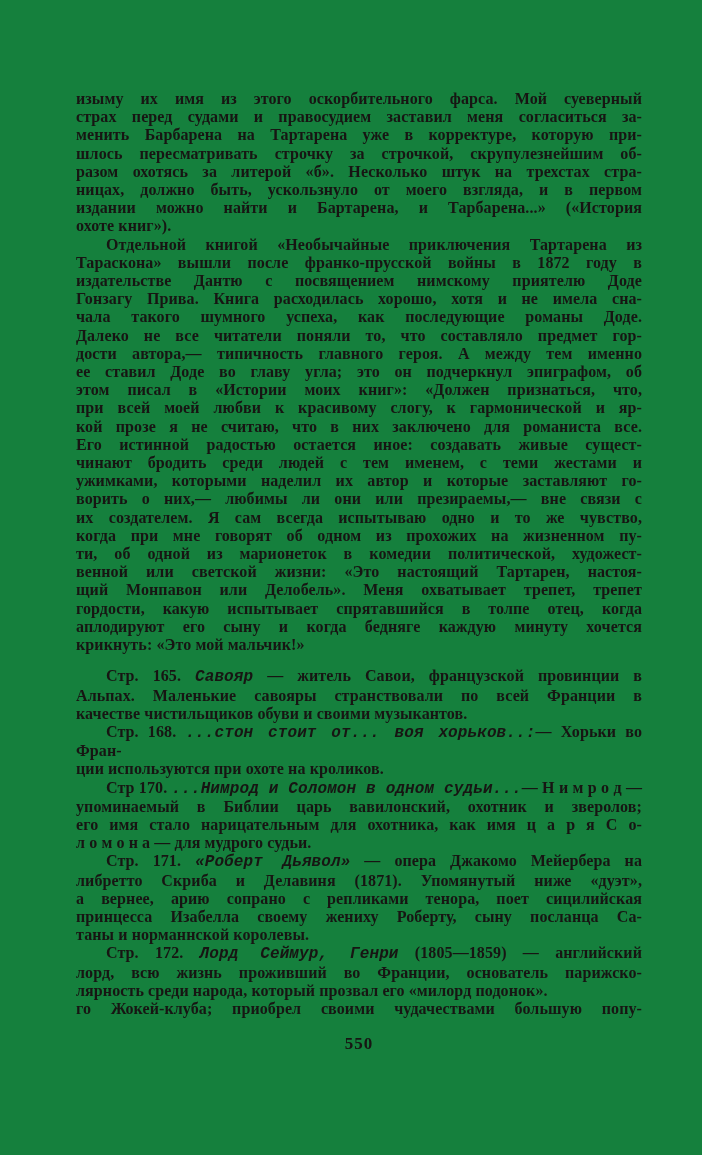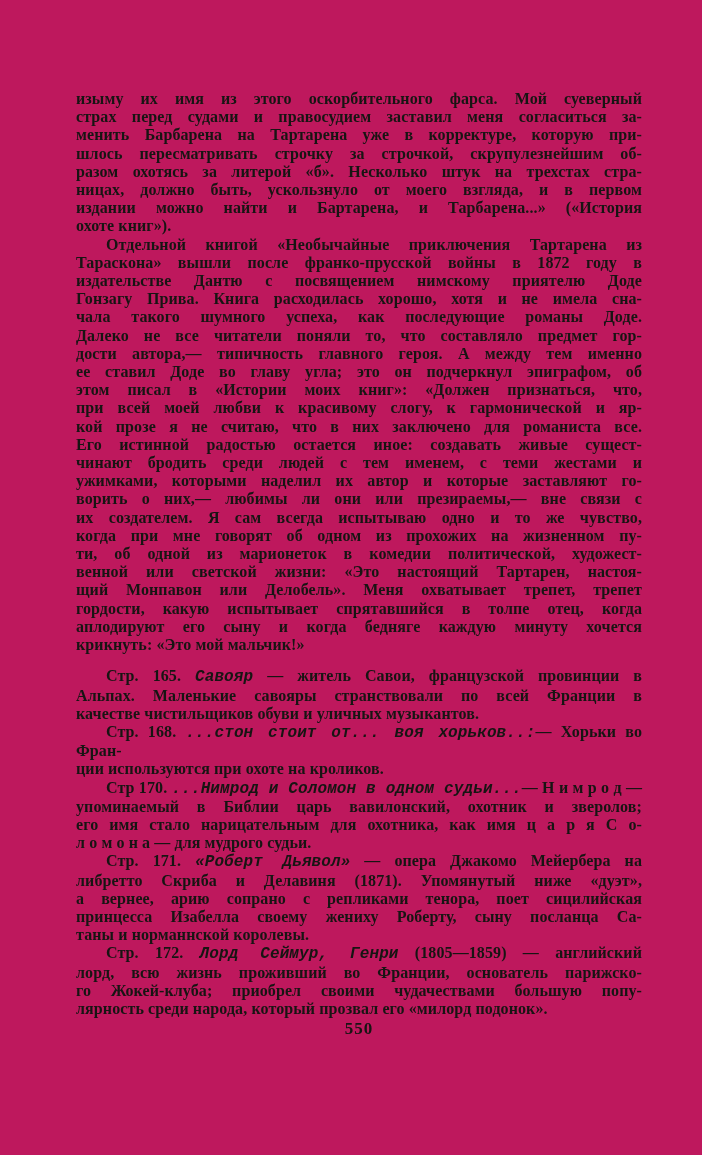--- a/index.html
+++ b/index.html
@@ -4,41 +4,41 @@
 <style>
   html, body { margin: 0; padding: 0; }
   body {
     width: 702px; height: 1155px;
     background: #ffffff;
     font-family: "Liberation Serif", "DejaVu Serif", serif;
   }
   .scan-page {
     position: relative;
     width: 702px; height: 1155px;
-    background: #be185d;
+    background: #15803d;
     overflow: hidden;
   }
   .text-column {
     position: absolute;
     left: 76px; top: 90px;
     width: 566px;
     color: #171513;
     font-size: 16px;
     font-weight: 700;
     line-height: 18.2px;
     letter-spacing: 0.1px;
   }
   .paragraph { margin: 0; }
   .line { text-align: justify; white-space: normal; }
   .line.j { text-align-last: justify; }
   .line.first { text-indent: 30px; }
   .it { font-style: italic; font-family: Liberation Mono, monospace; }
   .section-gap { height: 13px; }
   .page-number {
-    margin-top: 2px;
+    margin-top: 17px;
     text-align: center;
     font-size: 17px;
     letter-spacing: 1px;
   }
 </style>
 </head>
 <body>
 
 <div class="scan-page">
   <div class="text-column">
@@ -77,21 +77,21 @@
           <div class="line j"><span>гордости, какую испытывает спрятавшийся в толпе отец, когда</span></div>
           <div class="line j"><span>аплодируют его сыну и когда бедняге каждую минуту хочется</span></div>
           <div class="line"><span>крикнуть: «Это мой мальчик!»</span></div>
         </div>
       </div>
     <div class="section-gap"></div>
     <div id="notes-text">
         <div class="paragraph">
           <div class="line j first"><span>Стр. 165. </span><span class="it">Савояр</span><span> — житель Савои, французской провинции в</span></div>
           <div class="line j"><span>Альпах. Маленькие савояры странствовали по всей Франции в</span></div>
-          <div class="line"><span>качестве чистильщиков обуви и уличных музыкантов.</span></div>
+          <div class="line"><span>качестве чистильщиков обуви и своими музыкантов.</span></div>
         </div>
         <div class="paragraph">
           <div class="line j first"><span>Стр. 168. </span><span class="it">...стон стоит от... воя хорьков..:</span><span>— Хорьки во Фран-</span></div>
           <div class="line"><span>ции используются при охоте на кроликов.</span></div>
         </div>
         <div class="paragraph">
           <div class="line j first"><span>Стр 170. </span><span class="it">...Нимрод и Соломон в одном судьи...</span><span>— Н и м р о д —</span></div>
           <div class="line j"><span>упоминаемый в Библии царь вавилонский, охотник и зверолов;</span></div>
           <div class="line j"><span>его имя стало нарицательным для охотника, как имя ц а р я С о-</span></div>
           <div class="line"><span>л о м о н а — для мудрого судьи.</span></div>
@@ -99,19 +99,19 @@
         <div class="paragraph">
           <div class="line j first"><span>Стр. 171. </span><span class="it">«Роберт Дьявол»</span><span> — опера Джакомо Мейербера на</span></div>
           <div class="line j"><span>либретто Скриба и Делавиня (1871). Упомянутый ниже «дуэт»,</span></div>
           <div class="line j"><span>а вернее, арию сопрано с репликами тенора, поет сицилийская</span></div>
           <div class="line j"><span>принцесса Изабелла своему жениху Роберту, сыну посланца Са-</span></div>
           <div class="line"><span>таны и норманнской королевы.</span></div>
         </div>
         <div class="paragraph">
           <div class="line j first"><span>Стр. 172. </span><span class="it">Лорд Сеймур, Генри</span><span> (1805—1859) — английский</span></div>
           <div class="line j"><span>лорд, всю жизнь проживший во Франции, основатель парижско-</span></div>
+          <div class="line"><span>лярность среди народа, который прозвал его «милорд подонок».</span></div>
           <div class="line j"><span>го Жокей-клуба; приобрел своими чудачествами большую попу-</span></div>
-          <div class="line"><span>лярность среди народа, который прозвал его «милорд подонок».</span></div>
         </div>
       </div>
     <div class="page-number">550</div>
   </div>
 </div>
 
 </body></html>

